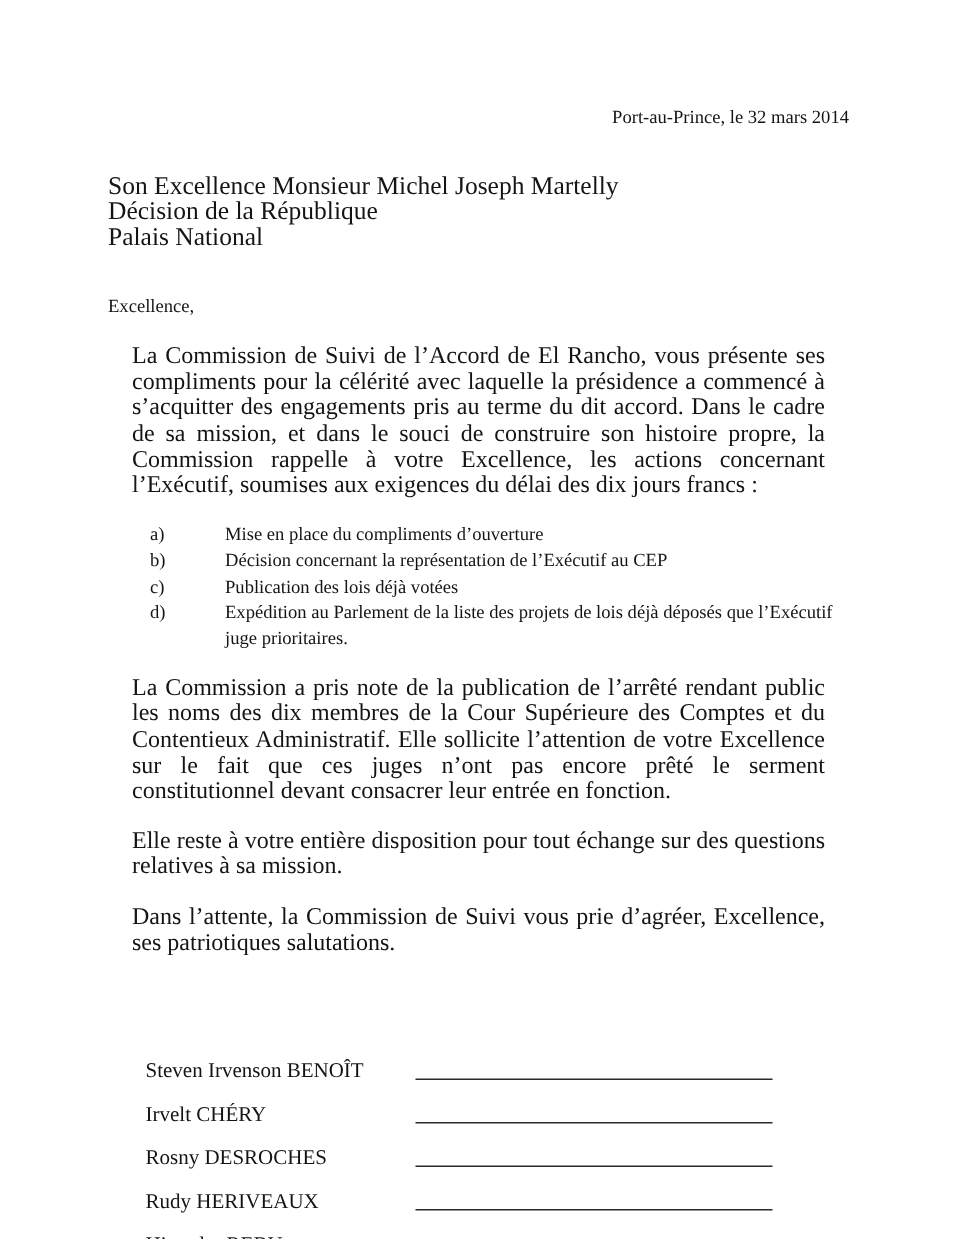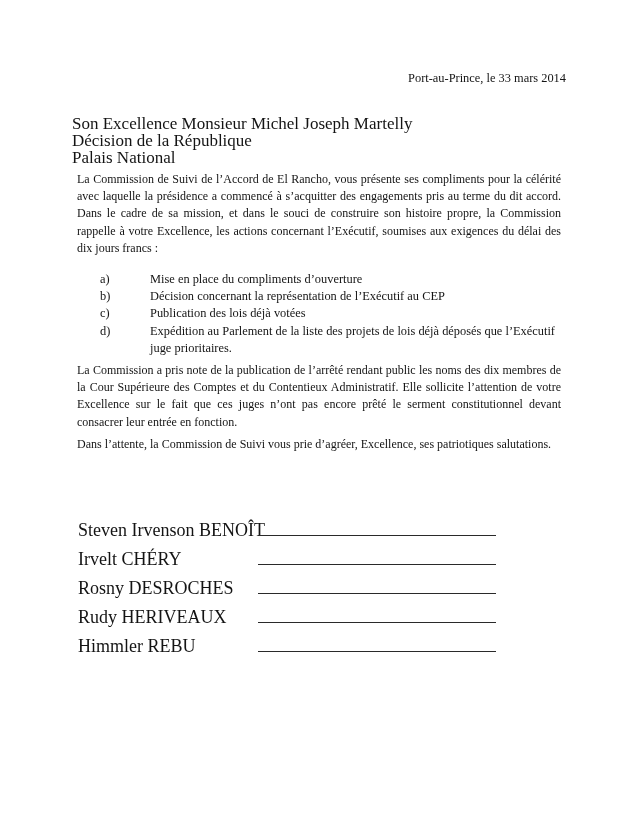--- a/index.html
+++ b/index.html
@@ -48,22 +48,22 @@
     white-space: nowrap;
   }
 
   .salutation {
     margin-top: 30px;
     font-size: 12.4px;
     line-height: 17px;
   }
 
   p.body-par {
-    margin: 5px;
-    font-size: 12px;
+    margin: 16px;
+    font-size: 16px;
     line-height: 17.2px;
     text-align: justify;
     text-justify: inter-word;
   }
 
   .par-gap-lg { margin-top: 17px; }
   .par-gap-md { margin-top: 15px; }
 
   
   ol.lettered {
@@ -97,48 +97,50 @@
   .signatures {
     margin-top: 57px;
     padding-left: 6px;
   }
   .sig-row {
     display: flex;
     align-items: flex-end;
     height: 29px;
   }
   .sig-name {
-    font-size: 18px;
+    font-size: 14px;
     line-height: 17px;
     width: 180px;
     flex: 0 0 180px;
     white-space: nowrap;
+    margin-left: 19px;
   }
   .sig-line {
     flex: 0 0 238px;
     width: 238px;
     height: 1px;
     background: #2a2a2a;
     margin-bottom: 3px;
   }
 </style>
 </head>
 <body>
 
 <div class="page">
   <div class="content">
 
-    <div class="date-line">Port-au-Prince, le 33 mars 2014</div>
+    <div class="date-line">Port-au-Prince, le 32 mars 2014</div>
 
     <div class="address-block">
       <div class="addr-row">Son Excellence Monsieur Michel Joseph Martelly</div>
       <div class="addr-row">Décision de la République</div>
       <div class="addr-row">Palais National</div>
     </div>
 
+    <div class="salutation">Excellence,</div>
 
     <p class="body-par par-gap-lg">La Commission de Suivi de l’Accord de El Rancho, vous présente ses compliments pour la célérité avec laquelle la présidence a commencé à s’acquitter des engagements pris au terme du dit accord. Dans le cadre de sa mission,  et dans le souci de construire son histoire propre, la Commission rappelle à votre Excellence, les actions concernant l’Exécutif, soumises aux exigences du délai des dix jours francs :</p>
 
     <ol class="lettered">
       <li>
         <span class="marker">a)</span>
         <span class="item-text">Mise en place du compliments d’ouverture</span>
       </li>
       <li>
         <span class="marker">b)</span>
@@ -149,20 +151,21 @@
         <span class="item-text">Publication des lois déjà votées</span>
       </li>
       <li class="no-justify">
         <span class="marker">d)</span>
         <span class="item-text">Expédition au Parlement de la liste des projets de lois déjà déposés que l’Exécutif juge prioritaires.</span>
       </li>
     </ol>
 
     <p class="body-par par-gap-md">La Commission a pris note de la publication de l’arrêté rendant public les noms des dix membres de la Cour Supérieure des Comptes et du Contentieux Administratif. Elle sollicite l’attention de votre Excellence sur le fait que ces juges n’ont pas encore prêté le serment constitutionnel devant consacrer leur entrée en fonction.</p>
 
+    <p class="body-par par-gap-md">Elle reste à votre entière disposition pour tout échange sur des questions relatives à  sa mission.</p>
 
     <p class="body-par par-gap-md">Dans l’attente, la Commission de Suivi vous prie d’agréer, Excellence, ses patriotiques salutations.</p>
 
     <div class="signatures">
       <div class="sig-row">
         <div class="sig-name">Steven Irvenson BENOÎT</div>
         <div class="sig-line" style="background: rgb(42, 42, 42);"></div>
       </div>
       <div class="sig-row">
         <div class="sig-name">Irvelt CHÉRY</div>

